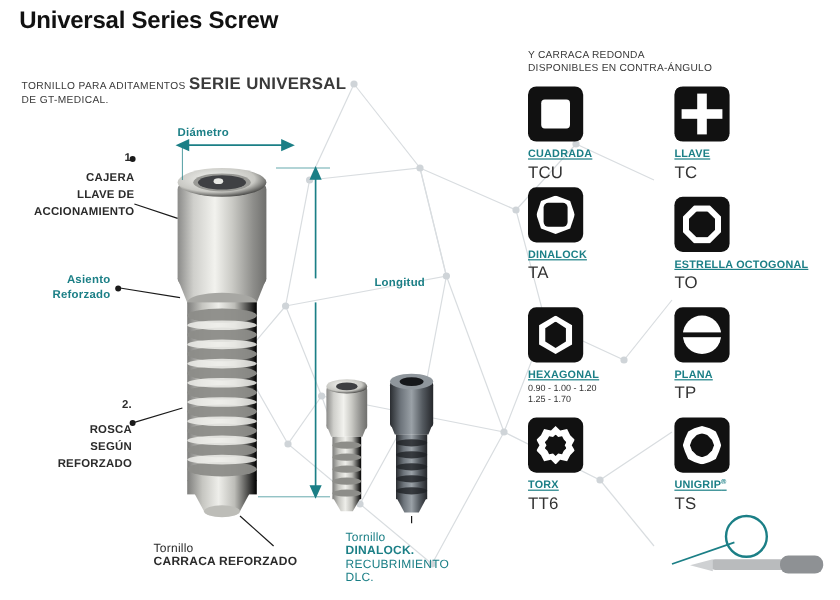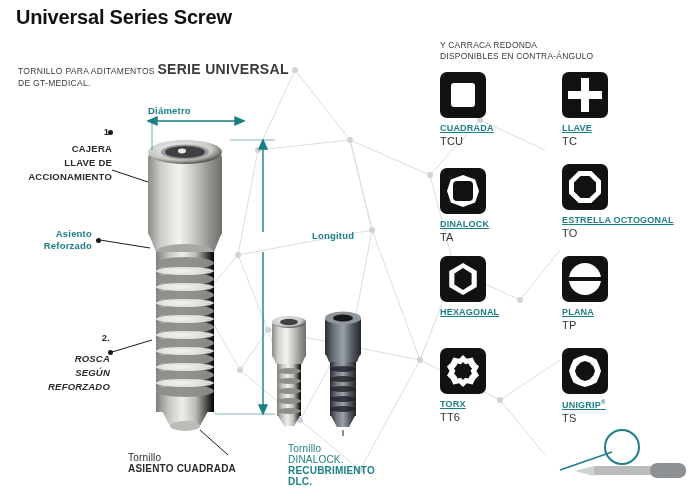--- a/index.html
+++ b/index.html
@@ -50,21 +50,21 @@
   .grid{position:absolute;left:440px;top:72px;width:248px;}
   .cell{position:absolute;width:120px;}
   .icon-box{
     width:46px;height:46px;border-radius:7px;
     background:#111;position:relative;overflow:hidden;
   }
   .icon-name{
     margin-top:5px;font-size:9px;font-weight:bold;color:#1b7f86;
     text-decoration:underline;letter-spacing:.2px;
   }
-  .icon-code{margin-top:2px;font-size:11px;color:#333;letter-spacing:.2px;}
+  .icon-code{margin-top:2px;font-size:14px;color:#333;letter-spacing:.2px;}
   .icon-sizes{margin-top:2px;font-size:7.5px;color:#333;line-height:9px;}
   .sup{font-size:6px;vertical-align:super;}
 
   
   .g{position:absolute;background:#fff;}
   .c-sq{left:11px;top:11px;width:24px;height:24px;border-radius:3px;}
   .c-cross-v{left:19px;top:6px;width:8px;height:34px;}
   .c-cross-h{left:6px;top:19px;width:34px;height:8px;}
   .poly{position:absolute;left:7px;top:7px;width:32px;height:32px;background:#fff;}
   .hex{clip-path:polygon(50% 0%,93% 25%,93% 75%,50% 100%,7% 75%,7% 25%);}
@@ -277,35 +277,35 @@
 
   <div class="lbl bold right" style="left:10px;top:142px;width:102px;line-height:14px;">
     <div>CAJERA</div>
     <div>LLAVE DE</div>
     <div>ACCIONAMIENTO</div>
   </div>
   <div class="dot" style="left:96px;top:238px;"></div>
 
   <div class="lbl bold right" style="left:50px;top:332px;width:60px;">2.</div>
   <div class="dot" style="left:108px;top:350px;"></div>
-  <div class="lbl bold right" style="left:14px;top:352px;width:96px;line-height:14px;font-style:italic;">
+  <div class="lbl bold right" style="left:14px;top:352px;width:96px;line-height:14px;">
     <div>ROSCA</div>
     <div>SEGÚN</div>
     <div>REFORZADO</div>
   </div>
 
   <div class="bottom-cap center" style="left:128px;top:452px;width:200px;">
     <div>Tornillo</div>
-    <div style="font-weight:bold;">ASIENTO CUADRADA</div>
+    <div style="font-weight:bold;">CARRACA REFORZADO</div>
   </div>
 
   <div class="bottom-cap center teal" style="left:288px;top:443px;width:110px;">
     <div>Tornillo</div>
-    <div style="font-weight:normal;">DINALOCK.</div>
-    <div style="font-weight:bold;">RECUBRIMIENTO DLC.</div>
+    <div style="font-weight:bold;">DINALOCK.</div>
+    <div style="font-weight:normal;">RECUBRIMIENTO DLC.</div>
   </div>
 
   <div class="grid">
 
     <div class="cell" style="left:0;top:0;">
       <div class="icon-box">
         <div class="g c-sq"></div>
       </div>
       <div class="icon-name">CUADRADA</div>
       <div class="icon-code">TCU</div>
@@ -314,21 +314,21 @@
     <div class="cell" style="left:122px;top:0;">
       <div class="icon-box">
         <div class="g c-cross-v"></div>
         <div class="g c-cross-h"></div>
         <div style="position:absolute;left:-6px;top:-6px;width:58px;height:58px;border-radius:50%;box-shadow:0 0 0 10px #111;"></div>
       </div>
       <div class="icon-name">LLAVE</div>
       <div class="icon-code">TC</div>
     </div>
 
-    <div class="cell" style="left:0;top:96px;">
+    <div class="cell" style="left:0;top:84px;">
       <div class="icon-box">
         <div class="poly dinalock"></div>
         <div style="position:absolute;left:13px;top:13px;width:20px;height:20px;border-radius:4px;background:#111;"></div>
       </div>
       <div class="icon-name">DINALOCK</div>
       <div class="icon-code">TA</div>
     </div>
 
     <div class="cell" style="left:122px;top:92px;">
       <div class="icon-box">
@@ -338,20 +338,22 @@
       <div class="icon-name">ESTRELLA OCTOGONAL</div>
       <div class="icon-code">TO</div>
     </div>
 
     <div class="cell" style="left:0;top:184px;">
       <div class="icon-box">
         <div class="poly hex"></div>
         <div style="position:absolute;left:13px;top:12px;width:20px;height:22px;background:#111;clip-path:polygon(50% 0%,93% 25%,93% 75%,50% 100%,7% 75%,7% 25%);"></div>
       </div>
       <div class="icon-name">HEXAGONAL</div>
+      <div class="icon-sizes" style="white-space:pre-line;">0.90 - 1.00 - 1.20
+1.25 - 1.70</div>
     </div>
 
     <div class="cell" style="left:122px;top:184px;">
       <div class="icon-box">
         <div class="flat-c"></div>
         <div class="flat-slot"></div>
       </div>
       <div class="icon-name">PLANA</div>
       <div class="icon-code">TP</div>
     </div>

